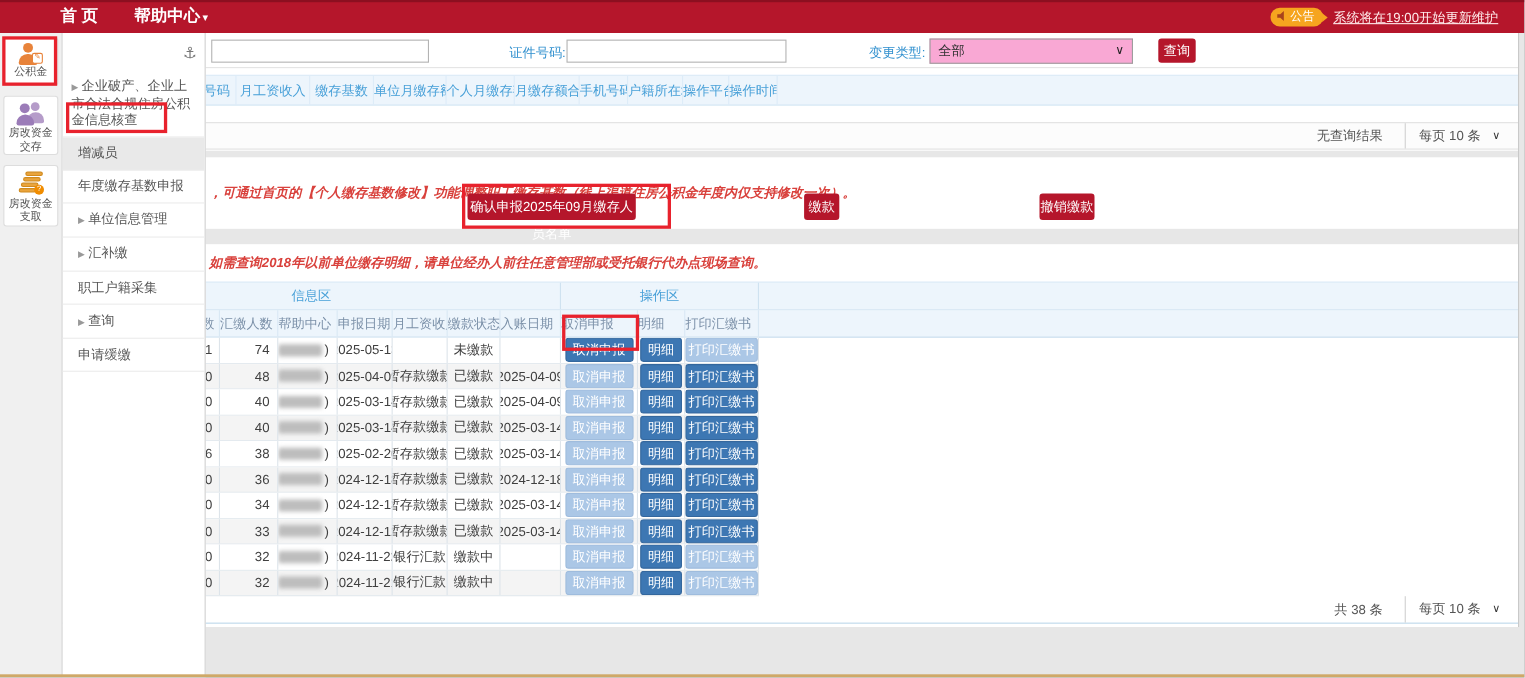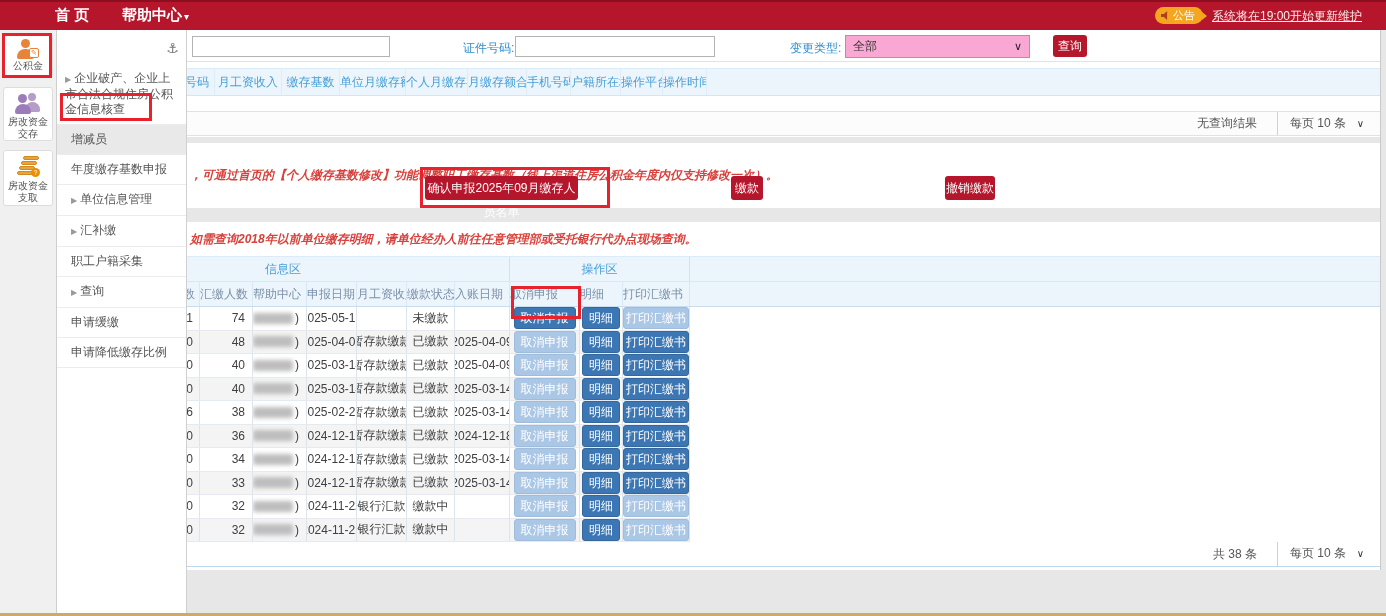--- a/index.html
+++ b/index.html
@@ -462,21 +462,20 @@
     <div class="anchor">⚓</div>
     <div class="menulist">
       <div class="mitem multiline"><span class="arr">▶</span><span>企业破产、企业上市合法合规住房公积金信息核查</span></div>
       <div class="mitem active"><span>增减员</span></div>
       <div class="mitem"><span>年度缴存基数申报</span></div>
       <div class="mitem"><span class="arr">▶</span><span>单位信息管理</span></div>
       <div class="mitem"><span class="arr">▶</span><span>汇补缴</span></div>
       <div class="mitem"><span>职工户籍采集</span></div>
       <div class="mitem"><span class="arr">▶</span><span>查询</span></div>
       <div class="mitem"><span>申请缓缴</span></div>
-      <div class="mitem"><span>申请降低缴存比例</span></div>
     </div>
   </div>
 
   <div class="anno anno1"></div>
   <div class="anno anno2"></div>
   <div class="anno anno3"></div>
   <div class="anno anno4"></div>
 
   <div class="edge-line"></div>
   <div class="bottom-strip"></div>

